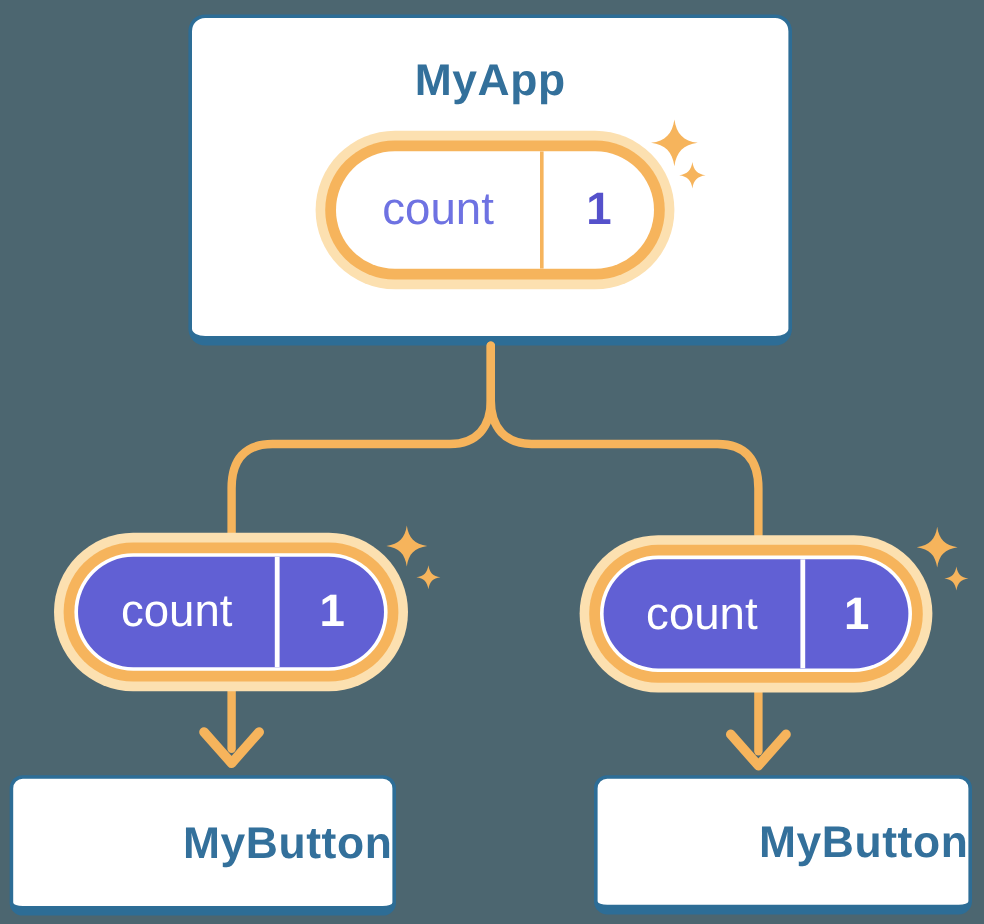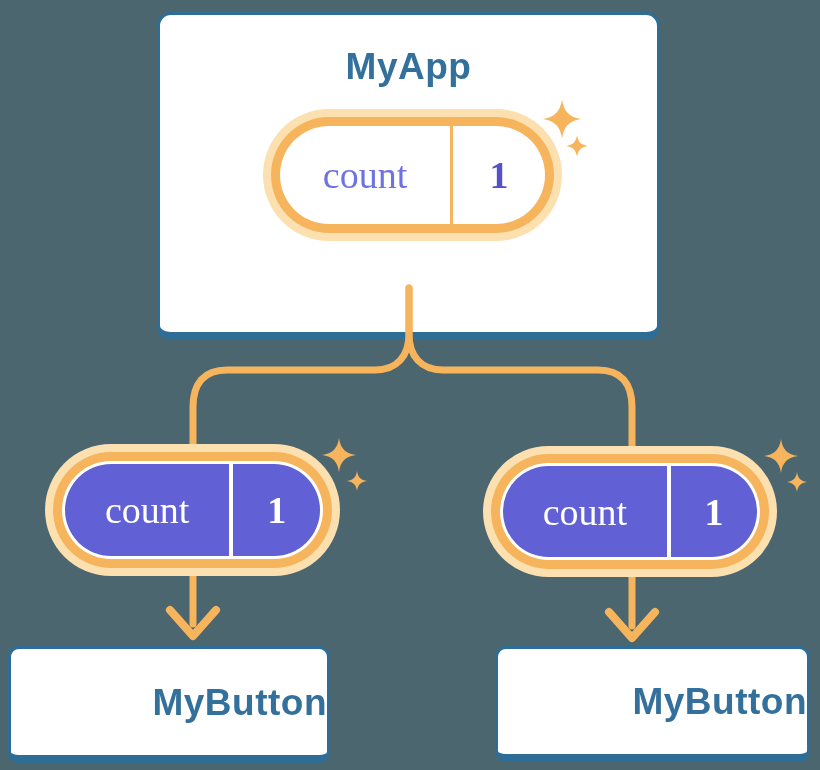--- a/index.html
+++ b/index.html
@@ -12,34 +12,34 @@
   }
   .overlay{position:absolute;left:0;top:0;width:820px;height:770px;pointer-events:none;}
   .layer-connectors{z-index:2;}
   .layer-sparkles{z-index:4;}
 
   .box{
     position:absolute;background:#fff;box-sizing:border-box;
     border:3px solid var(--box-border,#2D6D96);
     border-bottom-width:8px;z-index:1;
   }
-  .box.root{left:157px;top:12px;width:503px;height:328px;border-radius:14px;}
+  .box.root{left:157px;top:12px;width:503px;height:276px;border-radius:14px;}
   .box.child{border-radius:11px;display:flex;align-items:center;justify-content:flex-end;}
   .box.child-left{left:8px;top:646px;width:322px;height:117px;}
   .box.child-right{left:495px;top:646px;width:315px;height:116px;}
   .box-title{
     color:var(--box-title,#33709B);
     font-size:37px;font-weight:600;letter-spacing:.5px;line-height:1;
   }
   .root .box-title{position:absolute;top:33px;left:0;right:0;text-align:center;}
 
   .pill{position:absolute;z-index:3;box-sizing:border-box;
     border-radius:999px;background:var(--glow,#FCE0B0);padding:8px;}
   .pill-ring{height:100%;box-sizing:border-box;border-radius:999px;
-    background:var(--amber,#F8BA60);padding:9px;font-family:Liberation Serif, serif;}
+    background:var(--amber,#F8BA60);padding:9px;}
   .pill-core{height:100%;box-sizing:border-box;border-radius:999px;
     display:flex;overflow:hidden;background:#fff;}
   .pill-seg{display:flex;align-items:center;justify-content:center;
     font-size:38px;line-height:1;}
   .seg-label{flex:1.85;}
   .seg-value{flex:1;font-weight:700;}
 
   
   .pill.top{left:263px;top:109px;width:299px;height:132px;}
   .pill.top .seg-label{border-right:3px solid var(--amber,#F8BA60);

